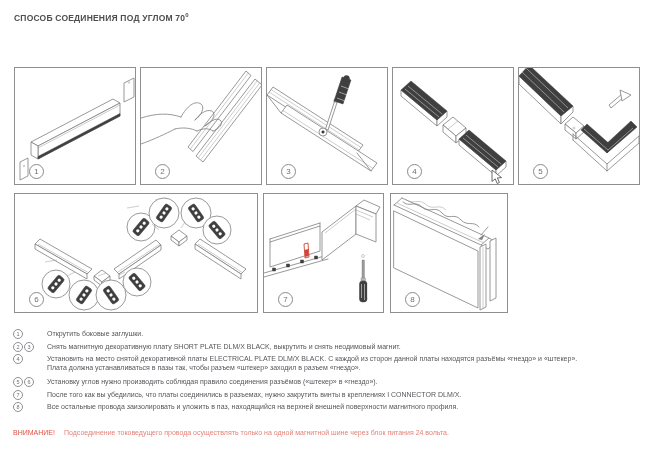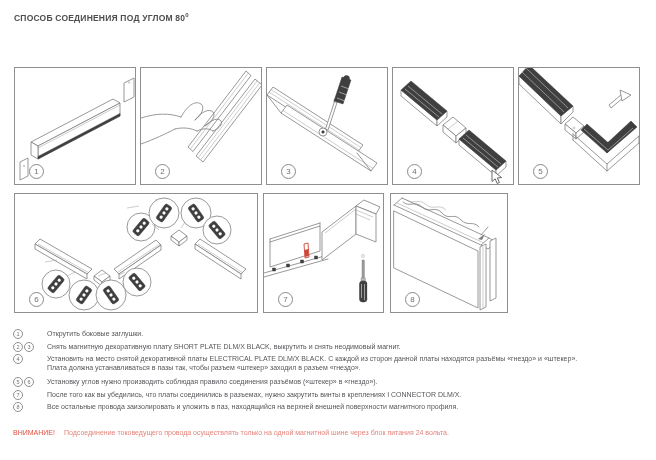--- a/index.html
+++ b/index.html
@@ -27,21 +27,21 @@
   svg .fc{stroke:#7f7f7f;fill:#ffffff;stroke-width:.8;stroke-linejoin:round;}
   svg .dk{stroke:#3f3f3f;fill:#3f3f3f;stroke-width:.5;stroke-linejoin:round;}
   svg .hl{stroke:#c9c9c9;fill:none;stroke-width:.6;}
   svg .th{stroke:#8f8f8f;fill:none;stroke-width:.45;}
 </style>
 </head>
 <body>
 
 <div id="page">
 
-  <div class="title"><span>СПОСОБ СОЕДИНЕНИЯ ПОД УГЛОМ 80</span><sup>0</sup></div>
+  <div class="title"><span>СПОСОБ СОЕДИНЕНИЯ ПОД УГЛОМ 70</span><sup>0</sup></div>
 
   <div class="panel" style="left:14px;top:67px;width:122px;height:118px;">
     <svg width="120" height="116" viewBox="0 0 120 116">
       <polygon class="fc" points="109,15 119,10 119,29 109,34"></polygon>
         <circle class="th" cx="114" cy="14.5" r="0.8"></circle>
       <polygon class="fc" points="16,74 98,31 105,35 23,78"></polygon>
       <polygon class="fc" points="23,78 105,35 105,48 23,91"></polygon>
       <polygon class="fc" points="16,74 23,78 23,91 16,87"></polygon>
       <polygon class="dk" points="23,88.5 105,45.5 105,48 23,91"></polygon>
       <line class="th" x1="23" y1="80" x2="105" y2="37"></line>

